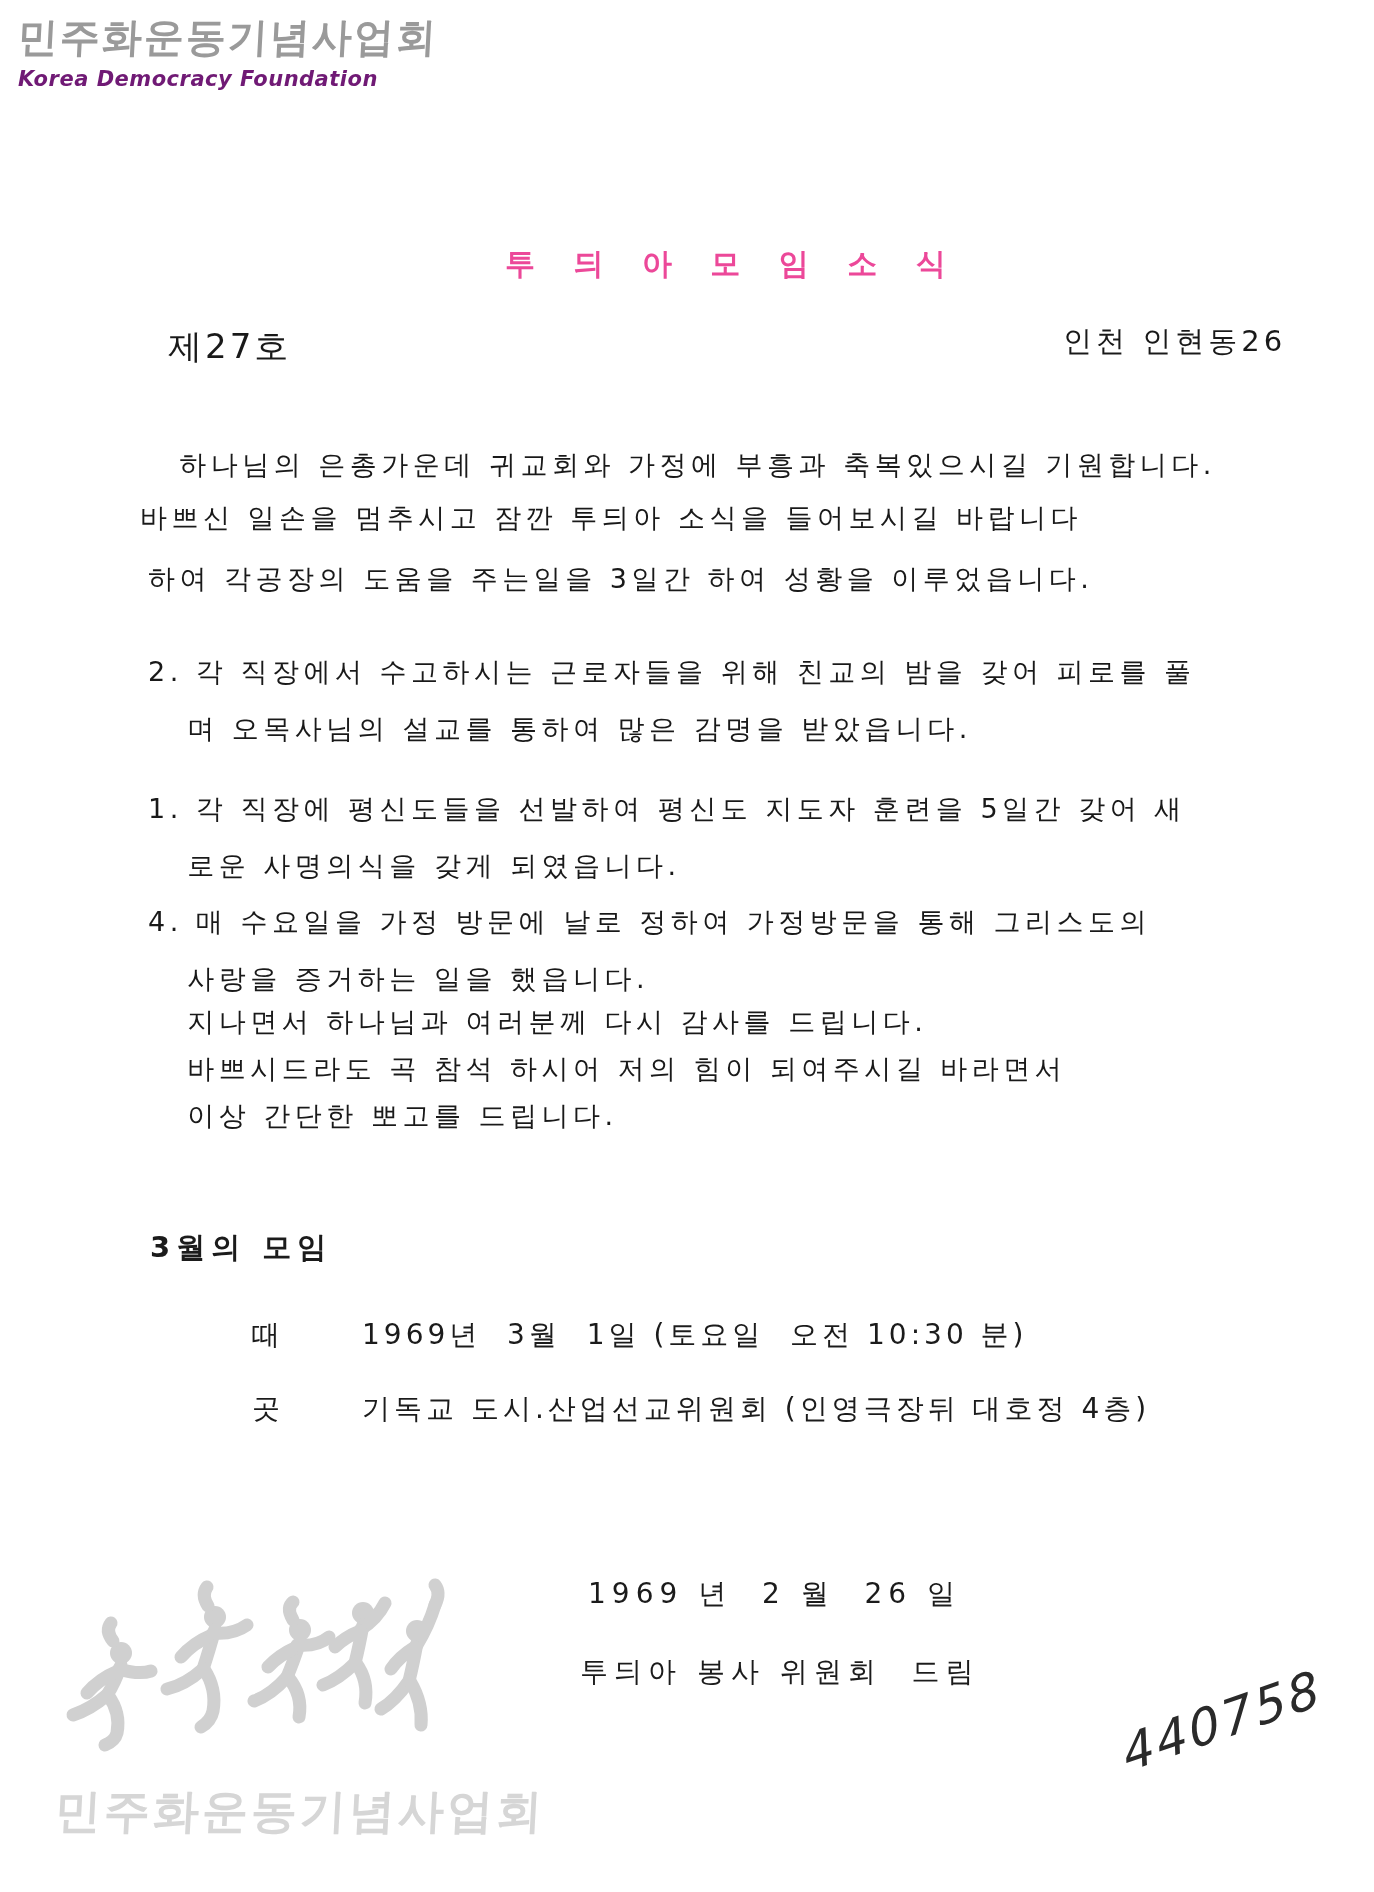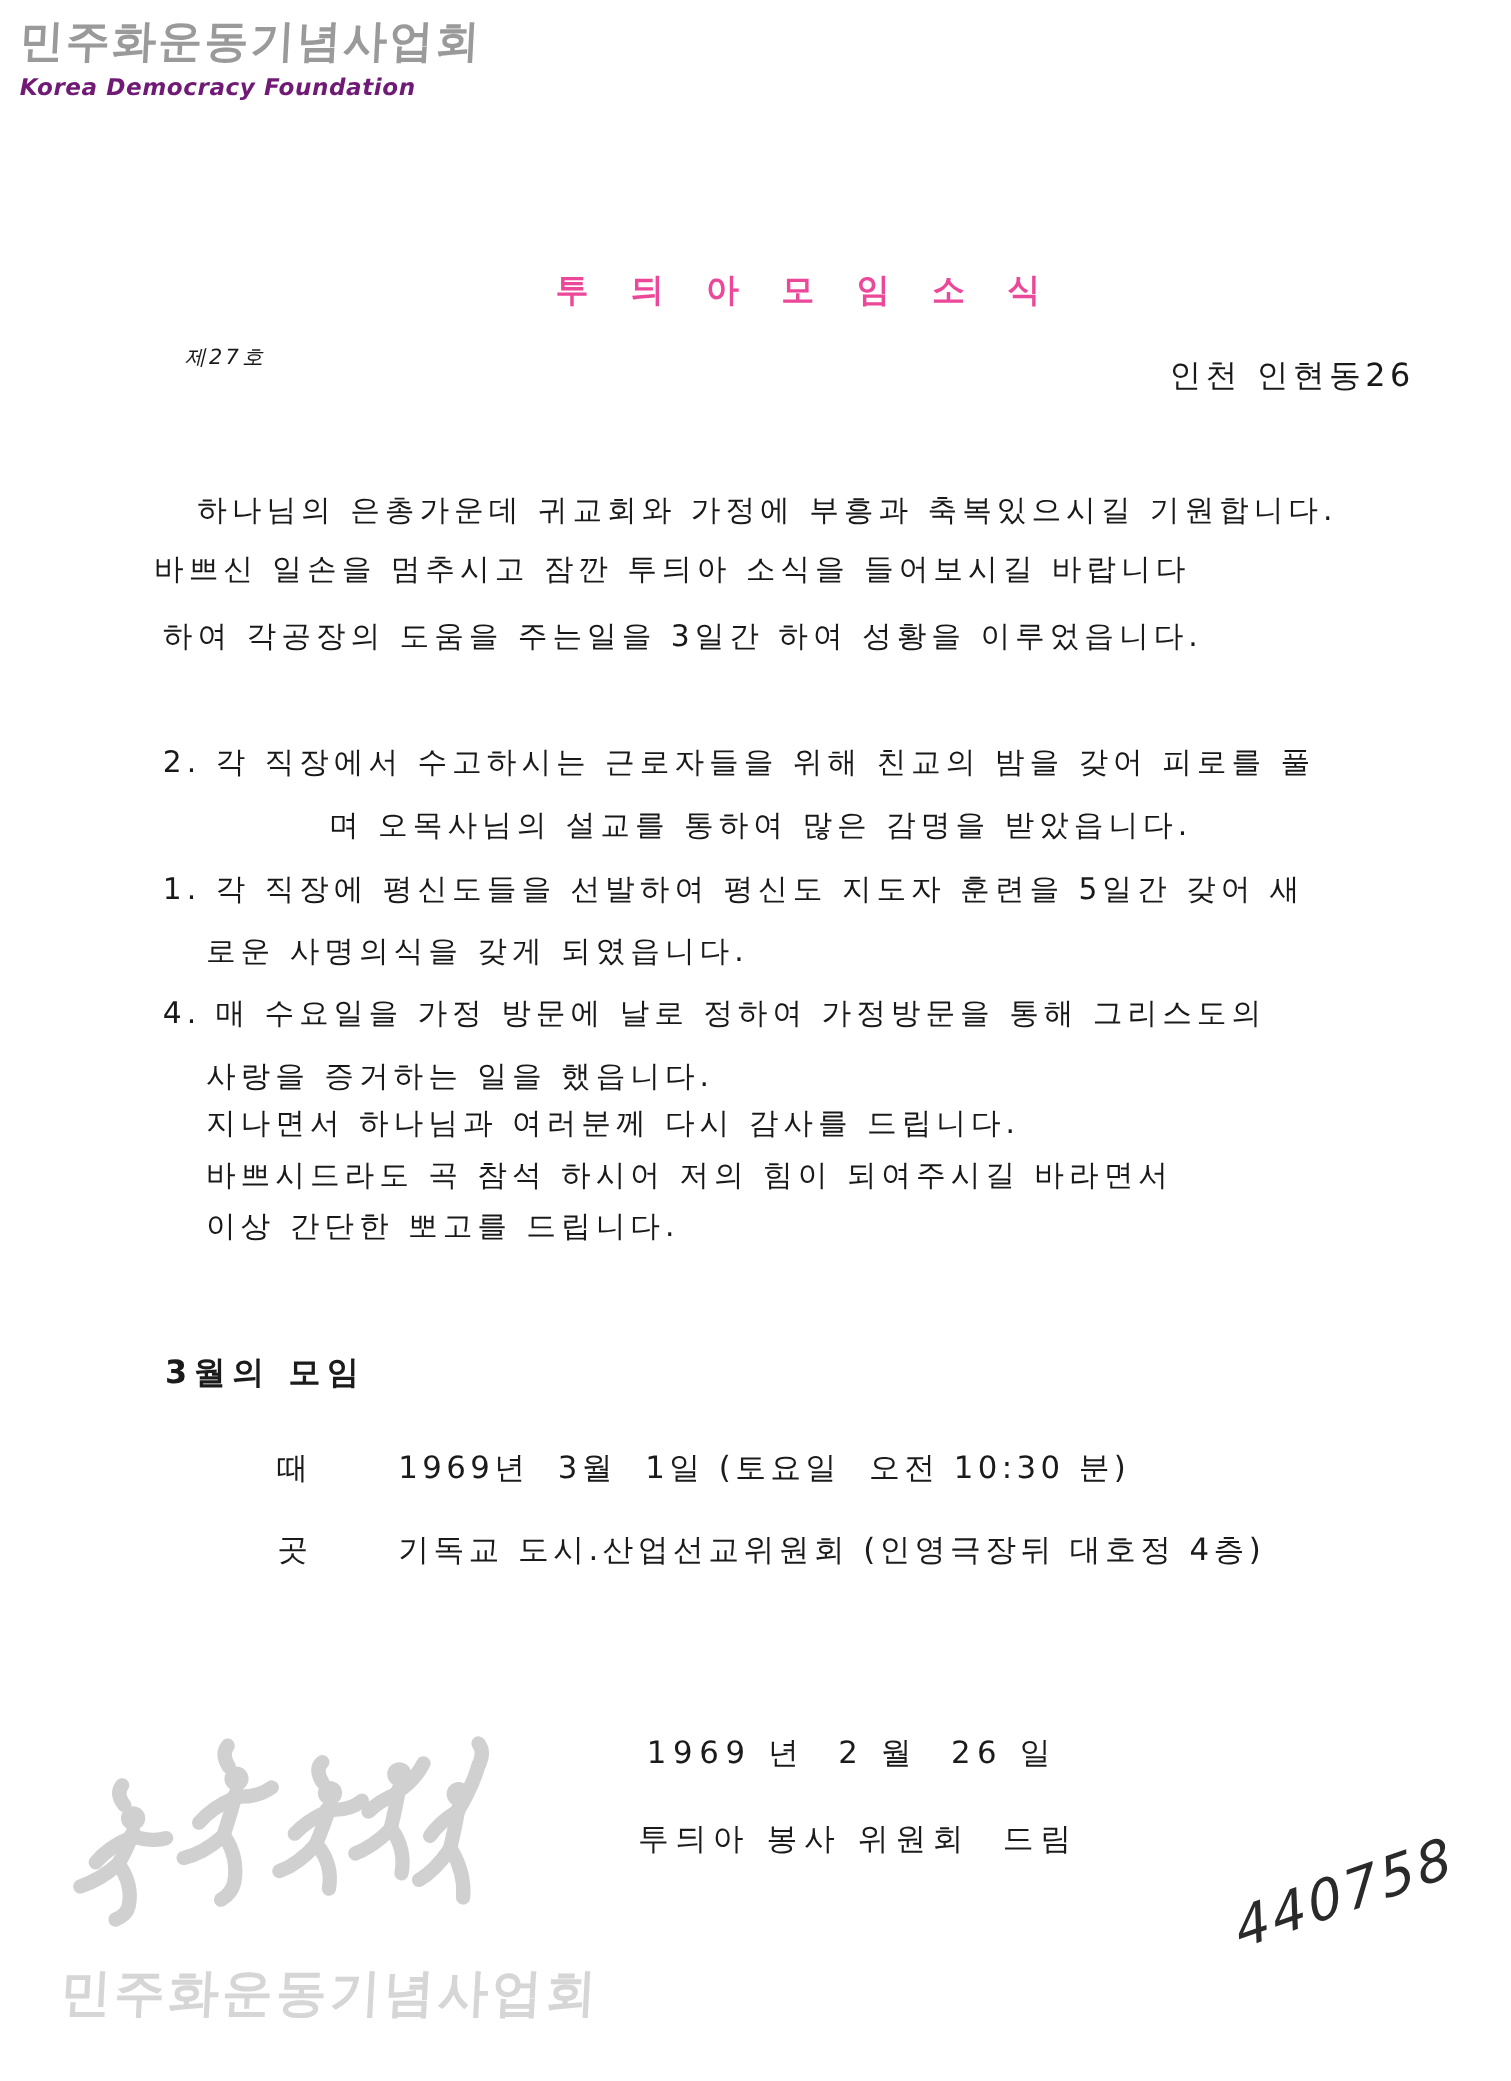--- a/index.html
+++ b/index.html
@@ -7,29 +7,29 @@
     position:relative;width:1374px;height:1892px;background:#ffffff;
     font-family:"DejaVu Sans","Liberation Sans",sans-serif;color:#1b1b1b;overflow:hidden;
   }
   
   .kdf-logo{position:absolute;left:18px;top:10px;}
   .kdf-kr{font-size:40px;font-weight:bold;color:#9a9a9a;letter-spacing:2px;transform:skewX(-3deg);}
   .kdf-en{font-size:21px;font-weight:bold;font-style:italic;color:#701a75;margin-top:2px;letter-spacing:0.5px;}
   
   .tw{white-space:pre;letter-spacing:4.5px;font-size:27px;color:#191919;}
   .doc-title{position:absolute;left:505px;top:244px;margin:0;font-size:30px;font-weight:bold;letter-spacing:14px;white-space:pre;color:#ec4899;}
-  .issue{position:absolute;left:168px;top:312px;font-size:19px;letter-spacing:3px;white-space:pre;font-style:italic;}
+  .issue{position:absolute;left:168px;top:324px;font-size:34px;letter-spacing:3px;white-space:pre;}
   .address{position:absolute;left:1063px;top:322px;font-size:29px;letter-spacing:4px;white-space:pre;text-align:center;}
   .block{position:absolute;left:140px;}
   .greeting{top:438px;}
   .greeting .line{line-height:53px;}
   .item{left:148px;}
   .item .line{line-height:57px;}
   .item-1{top:550px;}
-  .item-2{top:665px;text-align:center;}
+  .item-2{top:643px;}
   .item-3{top:780px;}
   .item-4{top:893px;}
   .item-5{top:998px;}
   .item-5 .line{line-height:47px;}
   .meeting-heading{left:150px;top:1228px;font-size:29px;font-weight:bold;letter-spacing:6px;white-space:pre;}
   .meet-line{position:absolute;left:252px;display:flex;}
   .meet-time{top:1316px;}
   .meet-place{top:1390px;}
   .meet-label{font-size:28px;letter-spacing:4px;white-space:pre;width:110px;}
   .meet-value{font-size:28px;letter-spacing:4px;white-space:pre;}

